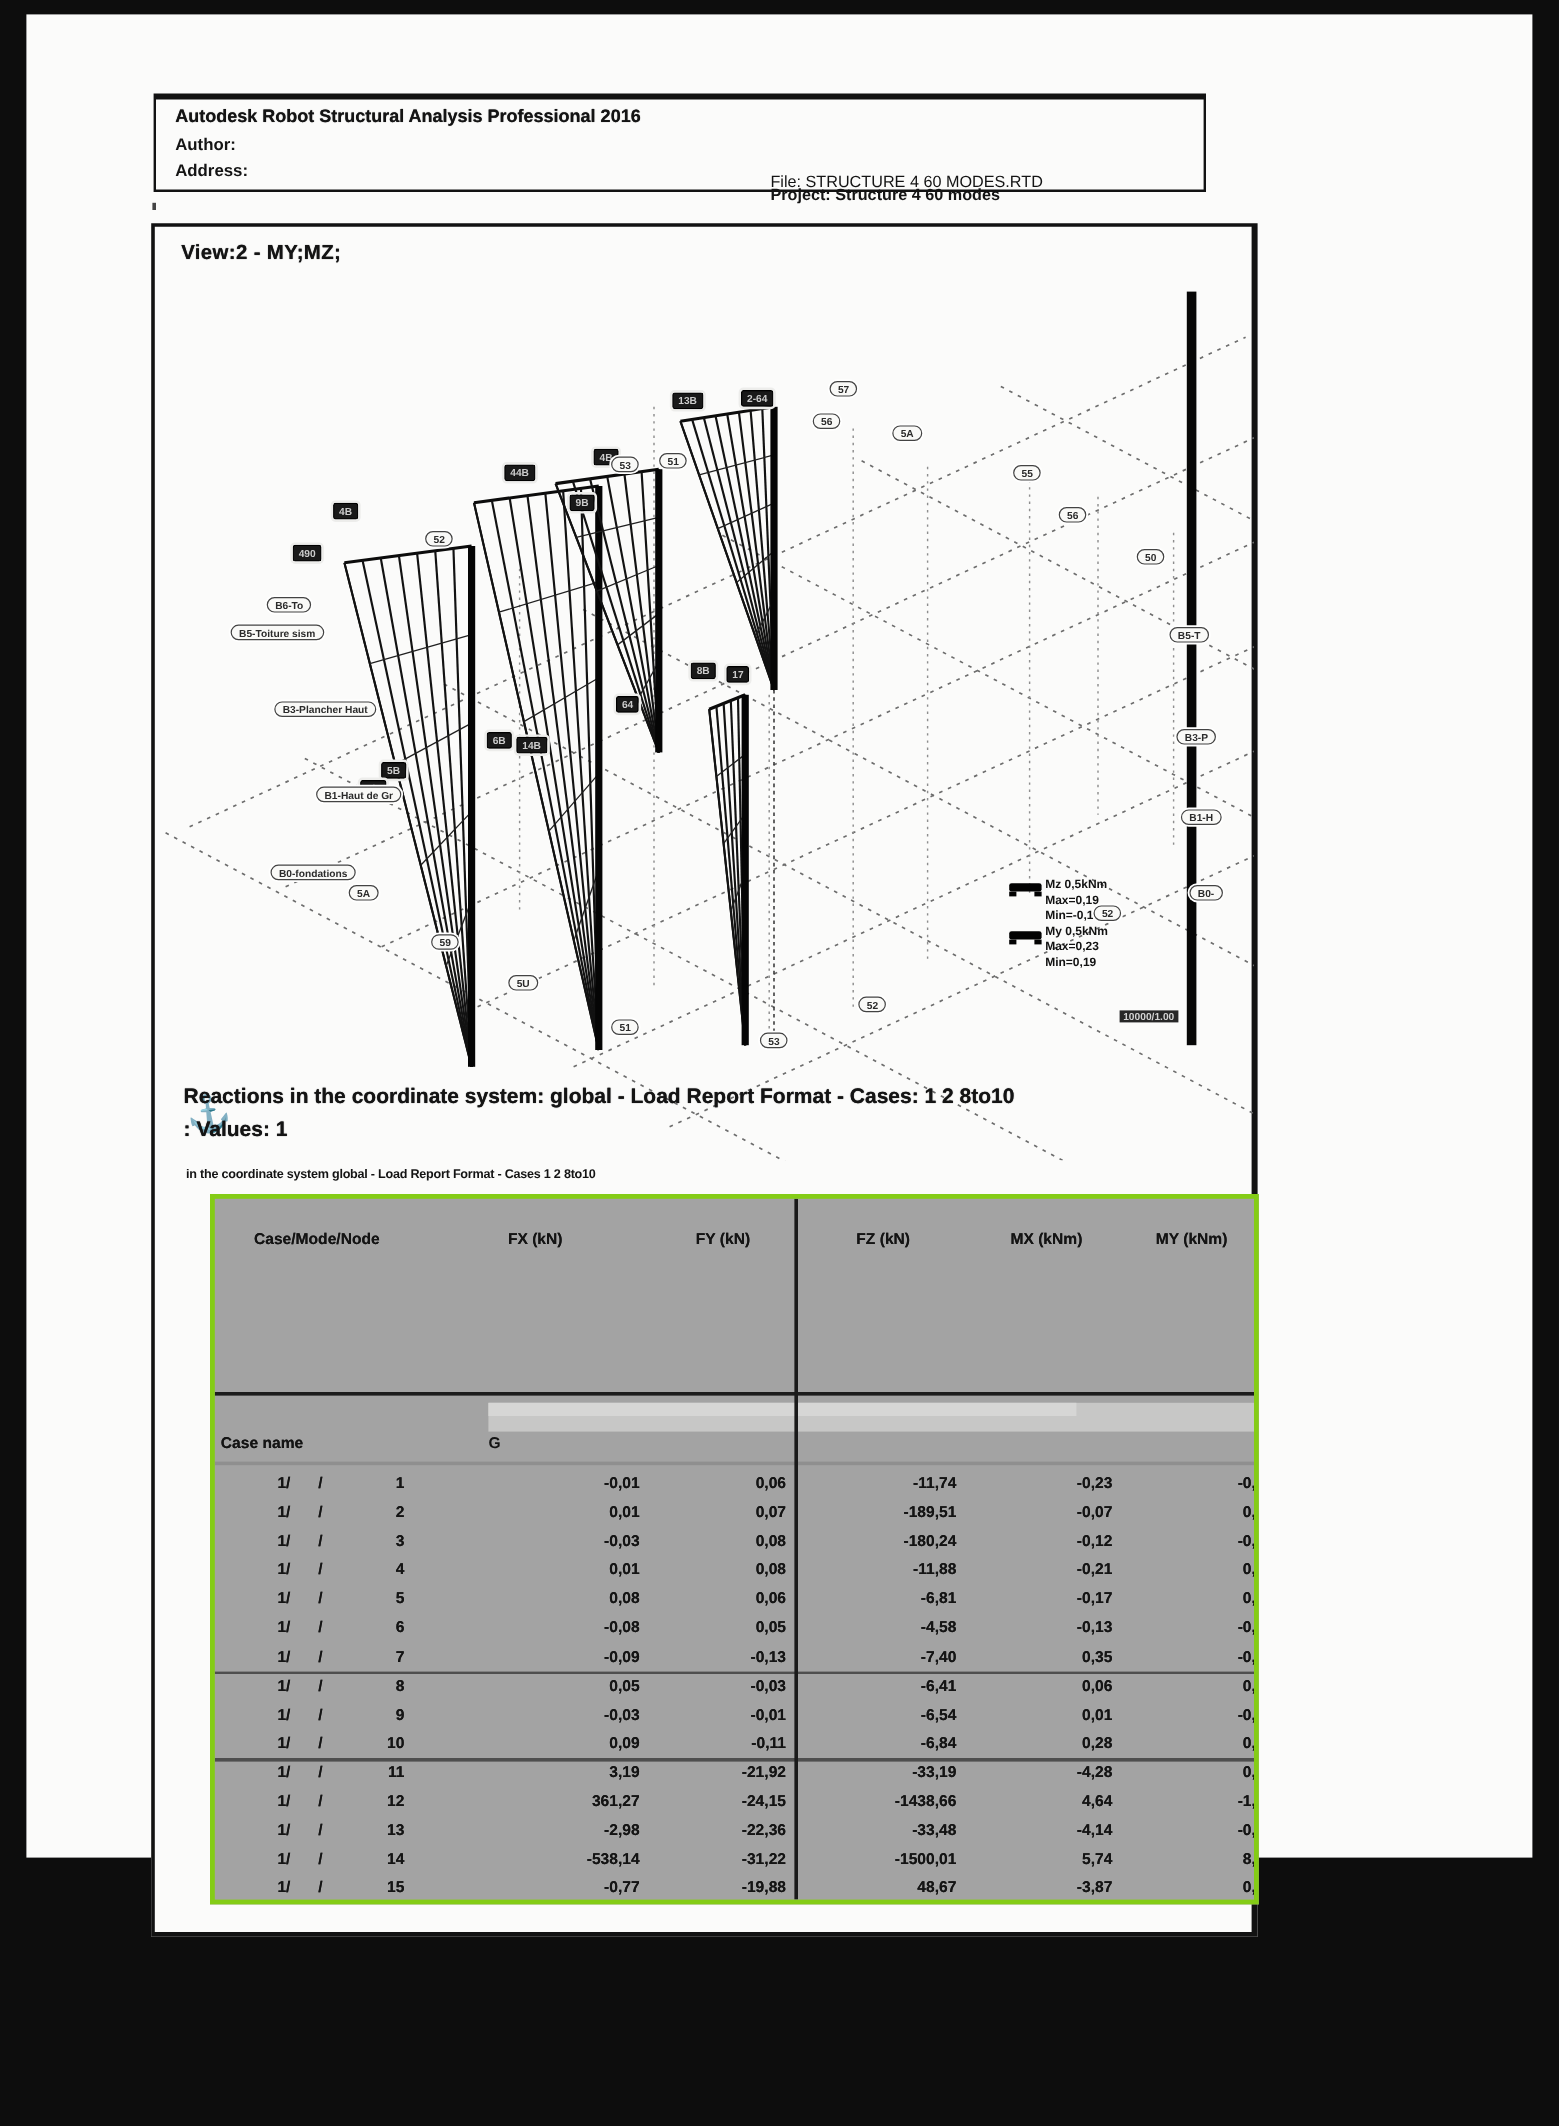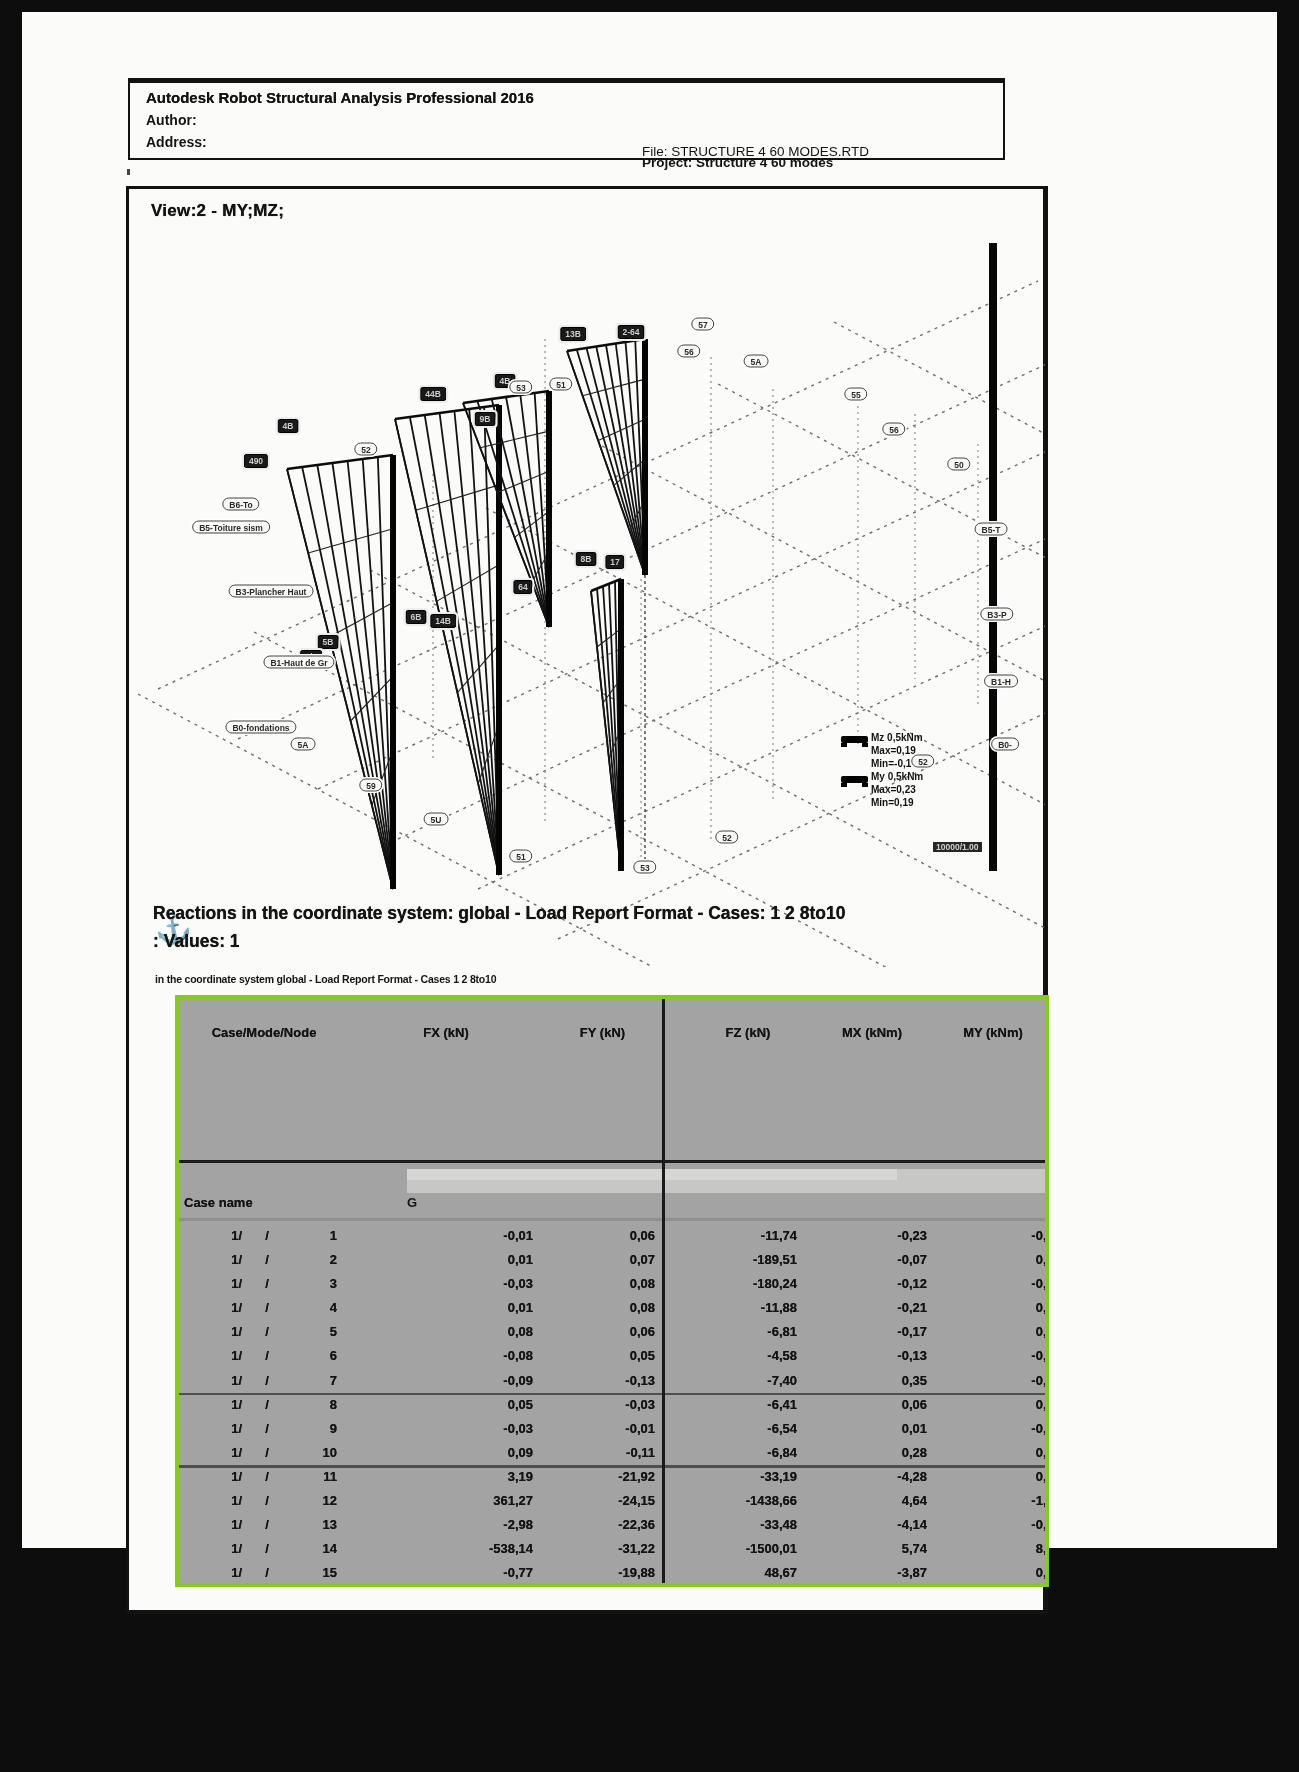--- a/index.html
+++ b/index.html
@@ -38,21 +38,21 @@
   .rh1{position:absolute;left:24px;top:714px;font-size:17.5px;font-weight:bold;text-shadow:0 0 .7px #111;}
   .rh2{position:absolute;left:24px;top:742px;font-size:17.5px;font-weight:bold;text-shadow:0 0 .7px #111;}
   .rsub{position:absolute;left:26px;top:784px;font-size:10.5px;font-weight:bold;letter-spacing:-.2px;}
   
   .rtable{position:absolute;left:46px;top:806px;width:874px;height:592px;border:4px solid #84cc16;
           box-sizing:border-box;overflow:hidden;background:#a3a3a3;}
   .rtable .vdiv{position:absolute;left:483px;top:0;width:2.5px;height:100%;background:#1a1a1a;}
   .thead{position:absolute;left:0;top:0;width:100%;height:164px;border-bottom:3px solid #1c1c1c;box-sizing:border-box;}
   .thead span{position:absolute;top:26px;font-size:13px;font-weight:bold;text-align:center;text-shadow:0 0 .5px #222;}
   .h-case{left:0;width:170px;} .h-fx{left:170px;width:194px;} .h-fy{left:364px;width:119px;}
-  .h-fz{left:486px;width:142px;margin-left:12px;} .h-mx{left:628px;width:130px;} .h-my{left:758px;width:112px;}
+  .h-fz{left:486px;width:142px;} .h-mx{left:628px;width:130px;} .h-my{left:758px;width:112px;}
   .grayband{position:absolute;left:228px;top:170px;width:646px;height:24px;background:#c7c7c6;}
   .grayband2{position:absolute;left:228px;top:170px;width:490px;height:11px;background:#d6d6d5;}
   .casename{position:absolute;left:5px;top:196px;font-size:13px;font-weight:bold;text-shadow:0 0 .5px #222;}
   .caseval{position:absolute;left:228px;top:196px;font-size:13px;font-weight:bold;}
   .caseline{position:absolute;left:0;top:219px;width:100%;height:3px;background:#8f8f8f;}
   .rows{position:absolute;left:0;top:226px;width:100%;}
   .trow{position:relative;height:24.1px;}
   .trow span{position:absolute;top:3px;font-size:13px;font-weight:bold;white-space:nowrap;text-shadow:0 0 .4px #222;}
   .c-case{left:0;width:63px;text-align:right;} .c-mode{left:80px;width:16px;text-align:center;}
   .c-node{left:110px;width:48px;text-align:right;} .c-fx{left:200px;width:154px;text-align:right;}

